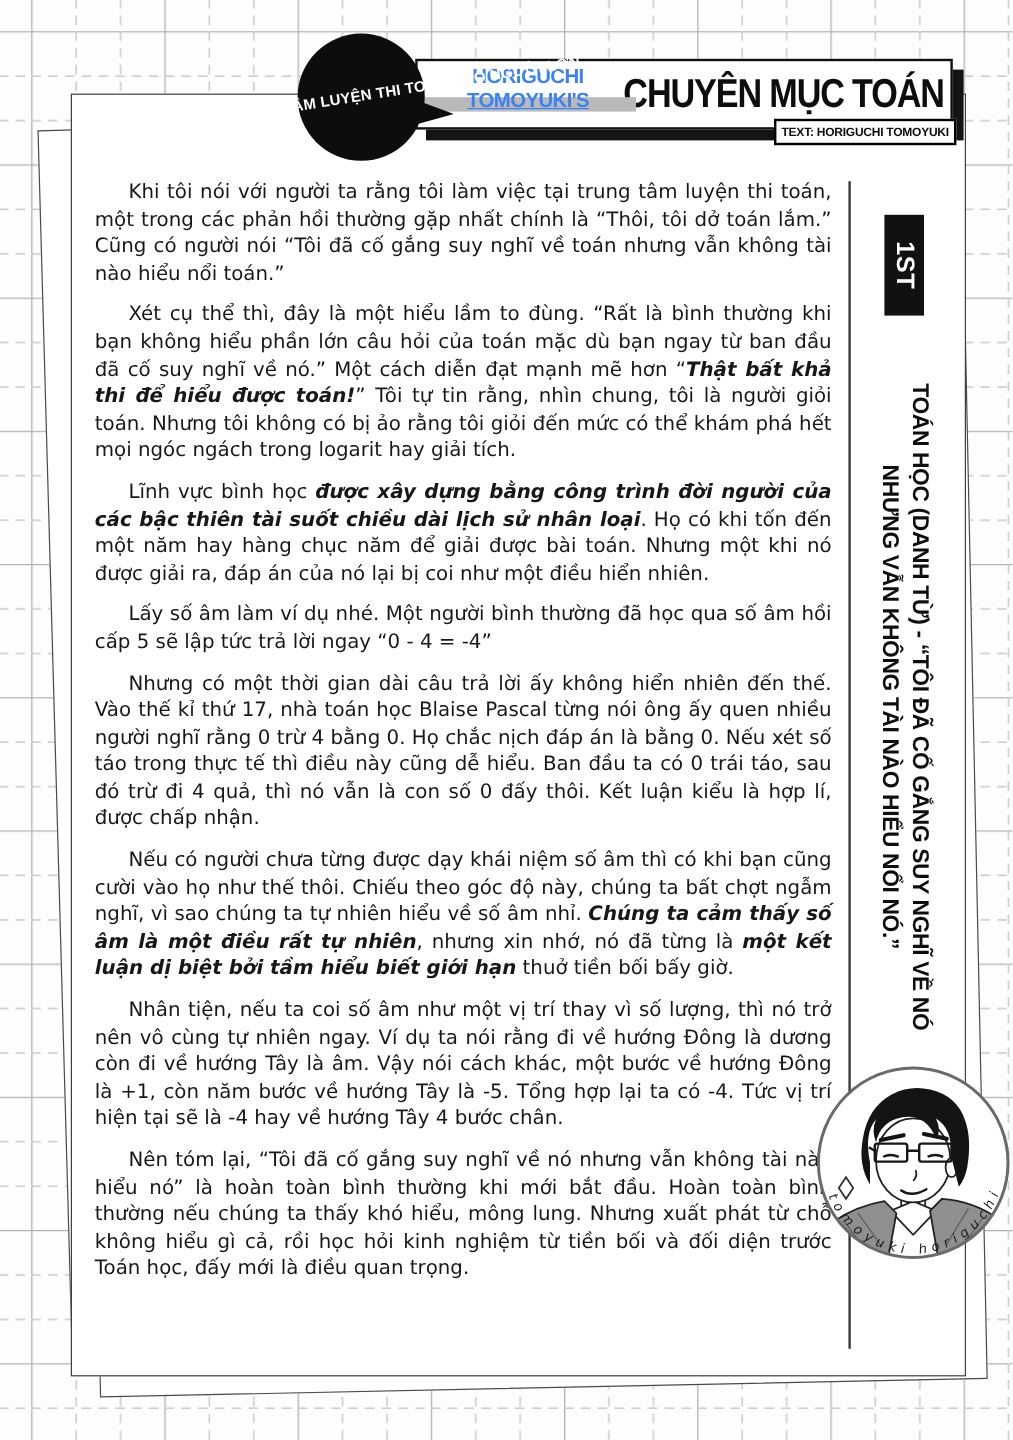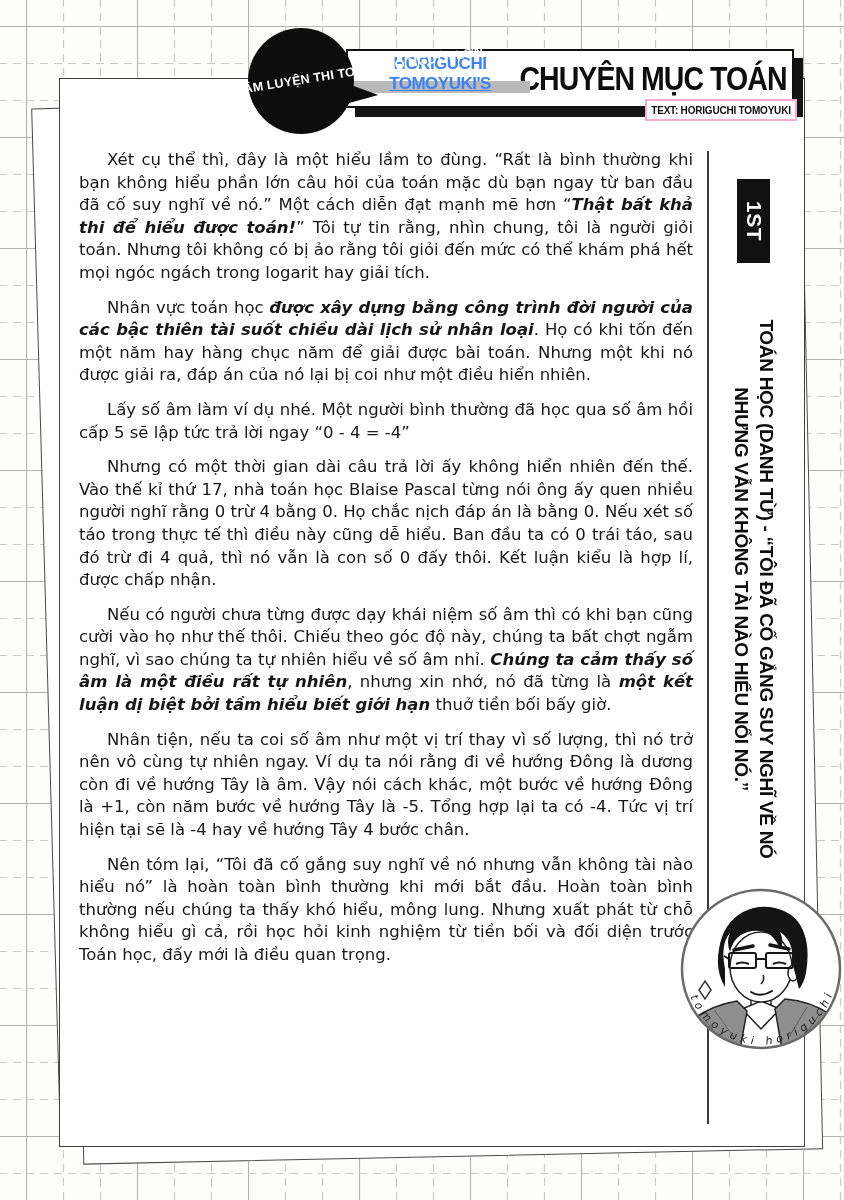--- a/index.html
+++ b/index.html
@@ -22,21 +22,21 @@
   .masthead{position:absolute;left:286px;top:-30px;width:448px;height:59px;background:#fff;
           border:2.5px solid #101010;box-sizing:border-box;box-shadow:9px 9px 0 #141414;z-index:5;}
   .mast-name{position:absolute;left:12px;top:3px;width:160px;text-align:center;
           font-family:"Liberation Sans","DejaVu Sans",sans-serif;font-weight:bold;color:#3b82f6;}
   .mast-name .l1{display:block;font-size:17px;line-height:20px;letter-spacing:-.5px;position:relative;z-index:2;}
   .mast-name .l2{display:block;font-size:17px;line-height:20px;letter-spacing:-.5px;position:relative;z-index:2;text-decoration:underline;}
   .gray-band{position:absolute;left:-6px;right:-10px;top:27px;height:12px;background:#b9b9b9;z-index:1;}
   .mast-title{position:absolute;left:168px;right:2px;top:0;bottom:0;display:flex;align-items:center;justify-content:center;
           font-family:"Liberation Sans","DejaVu Sans",sans-serif;font-weight:bold;font-size:30px;color:#0d0d0d;
           letter-spacing:-1px;white-space:nowrap;transform:scaleX(.95) scaleY(1.12);}
-  .credit{position:absolute;left:297px;top:48px;width:152px;height:22px;background:#fff;border:2px solid #f9a8d4;
+  .credit{position:absolute;left:297px;top:48px;width:152px;height:22px;background:#fff;border:2px solid #000000;
           box-sizing:border-box;display:flex;align-items:center;justify-content:center;
           font-family:"Liberation Sans","DejaVu Sans",sans-serif;font-weight:bold;font-size:10px;
           letter-spacing:-.2px;color:#0d0d0d;white-space:nowrap;z-index:6;}
   
   .divider{position:absolute;left:647px;top:72px;width:2px;height:973px;background:#3a3a3a;z-index:1;}
   .article{position:absolute;left:19px;top:70px;width:614px;color:#171717;z-index:2;}
   .article p{margin:0 0 12px 0;font-size:16.5px;line-height:22.6px;text-align:justify;text-indent:28px;}
   .article .bi{font-weight:bold;font-style:italic;}
   
   .issue{position:absolute;left:677px;top:100px;width:33px;height:84px;background:#111;z-index:2;}
@@ -89,22 +89,23 @@
         <span class="l2">TOMOYUKI'S</span>
         <span class="gray-band"></span>
       </div>
       <div class="mast-title">CHUYÊN MỤC TOÁN</div>
       <div class="credit">TEXT: HORIGUCHI TOMOYUKI</div>
     </div>
 
     <div class="divider"></div>
 
     <div class="article">
+      <p><span>Khi tôi nói với người ta rằng tôi làm việc tại trung tâm luyện thi toán, một trong các phản hồi thường gặp nhất chính là “Thôi, tôi dở toán lắm.” Cũng có người nói “Tôi đã cố gắng suy nghĩ về toán nhưng vẫn không tài nào hiểu nổi toán.”</span></p>
       <p><span>Xét cụ thể thì, đây là một hiểu lầm to đùng. “Rất là bình thường khi bạn không hiểu phần lớn câu hỏi của toán mặc dù bạn ngay từ ban đầu đã cố suy nghĩ về nó.” Một cách diễn đạt mạnh mẽ hơn “</span><span class="bi">Thật bất khả thi để hiểu được toán!</span><span>” Tôi tự tin rằng, nhìn chung, tôi là người giỏi toán. Nhưng tôi không có bị ảo rằng tôi giỏi đến mức có thể khám phá hết mọi ngóc ngách trong logarit hay giải tích.</span></p>
-      <p><span>Nhân vực toán học </span><span class="bi">được xây dựng bằng công trình đời người của các bậc thiên tài suốt chiều dài lịch sử nhân loại</span><span>. Họ có khi tốn đến một năm hay hàng chục năm để giải được bài toán. Nhưng một khi nó được giải ra, đáp án của nó lại bị coi như một điều hiển nhiên.</span></p>
+      <p><span>Lĩnh vực bình học </span><span class="bi">được xây dựng bằng công trình đời người của các bậc thiên tài suốt chiều dài lịch sử nhân loại</span><span>. Họ có khi tốn đến một năm hay hàng chục năm để giải được bài toán. Nhưng một khi nó được giải ra, đáp án của nó lại bị coi như một điều hiển nhiên.</span></p>
       <p><span>Lấy số âm làm ví dụ nhé. Một người bình thường đã học qua số âm hồi cấp 5 sẽ lập tức trả lời ngay “0 - 4 = -4”</span></p>
       <p><span>Nhưng có một thời gian dài câu trả lời ấy không hiển nhiên đến thế. Vào thế kỉ thứ 17, nhà toán học Blaise Pascal từng nói ông ấy quen nhiều người nghĩ rằng 0 trừ 4 bằng 0. Họ chắc nịch đáp án là bằng 0. Nếu xét số táo trong thực tế thì điều này cũng dễ hiểu. Ban đầu ta có 0 trái táo, sau đó trừ đi 4 quả, thì nó vẫn là con số 0 đấy thôi. Kết luận kiểu là hợp lí, được chấp nhận.</span></p>
       <p><span>Nếu có người chưa từng được dạy khái niệm số âm thì có khi bạn cũng cười vào họ như thế thôi. Chiếu theo góc độ này, chúng ta bất chợt ngẫm nghĩ, vì sao chúng ta tự nhiên hiểu về số âm nhỉ. </span><span class="bi">Chúng ta cảm thấy số âm là một điều rất tự nhiên</span><span>, nhưng xin nhớ, nó đã từng là </span><span class="bi">một kết luận dị biệt bởi tầm hiểu biết giới hạn</span><span> thuở tiền bối bấy giờ.</span></p>
       <p><span>Nhân tiện, nếu ta coi số âm như một vị trí thay vì số lượng, thì nó trở nên vô cùng tự nhiên ngay. Ví dụ ta nói rằng đi về hướng Đông là dương còn đi về hướng Tây là âm. Vậy nói cách khác, một bước về hướng Đông là +1, còn năm bước về hướng Tây là -5. Tổng hợp lại ta có -4. Tức vị trí hiện tại sẽ là -4 hay về hướng Tây 4 bước chân.</span></p>
       <p><span>Nên tóm lại, “Tôi đã cố gắng suy nghĩ về nó nhưng vẫn không tài nào hiểu nó” là hoàn toàn bình thường khi mới bắt đầu. Hoàn toàn bình thường nếu chúng ta thấy khó hiểu, mông lung. Nhưng xuất phát từ chỗ không hiểu gì cả, rồi học hỏi kinh nghiệm từ tiền bối và đối diện trước Toán học, đấy mới là điều quan trọng.</span></p>
     </div>
 
     <div class="issue">
       <span>1ST</span>
     </div>

